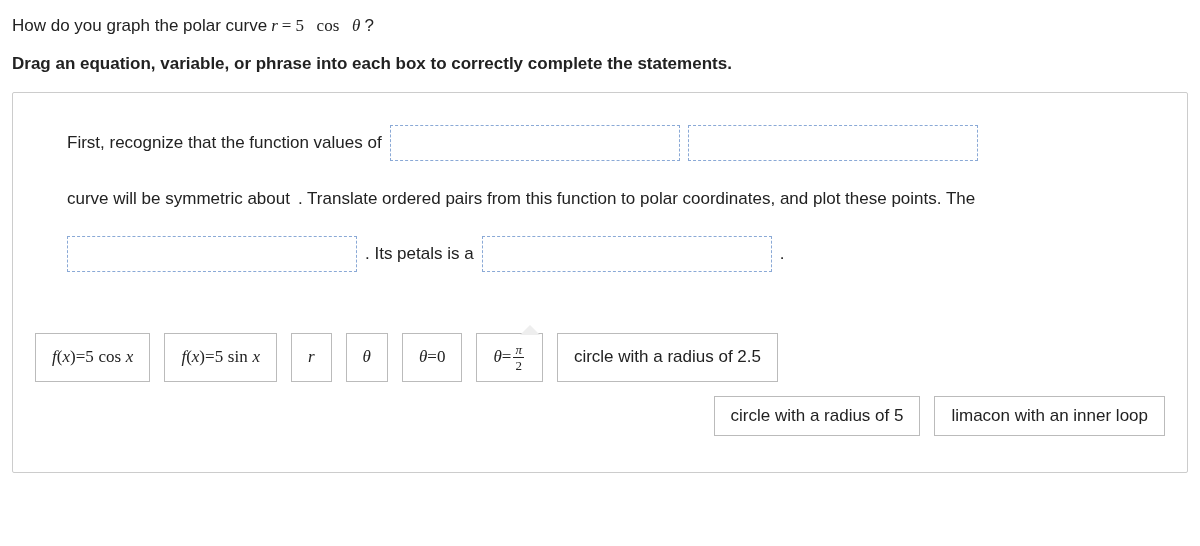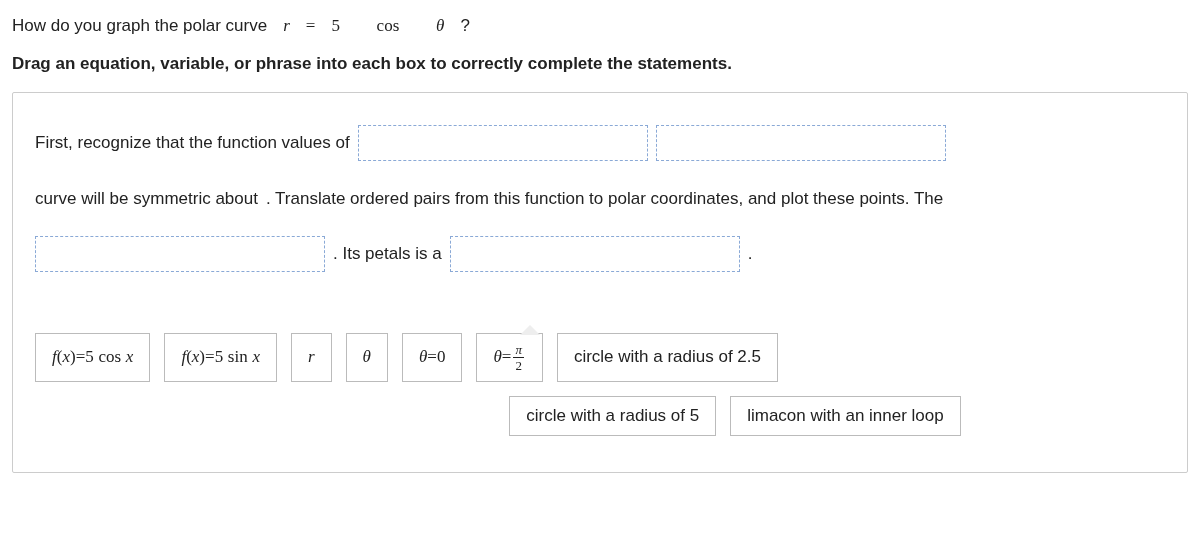--- a/index.html
+++ b/index.html
@@ -9,38 +9,39 @@
     font-family: Arial, Helvetica, sans-serif;
     font-size: 17px;
     color: #222;
     background: #fff;
     width: 1200px;
   }
   .question-line {
     margin: 6px 0 18px 0;
     display: flex;
     align-items: center;
-    gap: 16px;
+    gap: 4px;
   }
   .instructions {
     margin-bottom: 18px;
     font-weight: bold;
   }
   .panel {
     border: 1px solid #ccc;
     border-radius: 2px;
     padding: 26px 22px 22px 22px;
   }
   .statement {
     display: flex;
     flex-wrap: wrap;
     align-items: center;
     gap: 8px 8px;
     line-height: 2.8;
     margin-bottom: 30px;
+    margin-left: 32px;
   }
   .statement span.text {
     white-space: nowrap;
   }
   .dropzone {
     display: inline-block;
     border: 1.5px dashed #8aa9d6;
     min-height: 36px;
     vertical-align: middle;
     background: #fff;
@@ -54,21 +55,21 @@
     padding-top: 6px;
   }
   .choice-row {
     display: flex;
     flex-wrap: wrap;
     gap: 14px;
     justify-content: flex-start;
     margin-bottom: 14px;
   }
   .choice-row.second {
-    justify-content: center;
+    justify-content: flex-end;
     padding-left: 270px;
   }
   .choice {
     border: 1px solid #bbb;
     padding: 9px 16px;
     background: #fff;
     font-size: 17px;
     cursor: grab;
     user-select: none;
     display: inline-flex;

